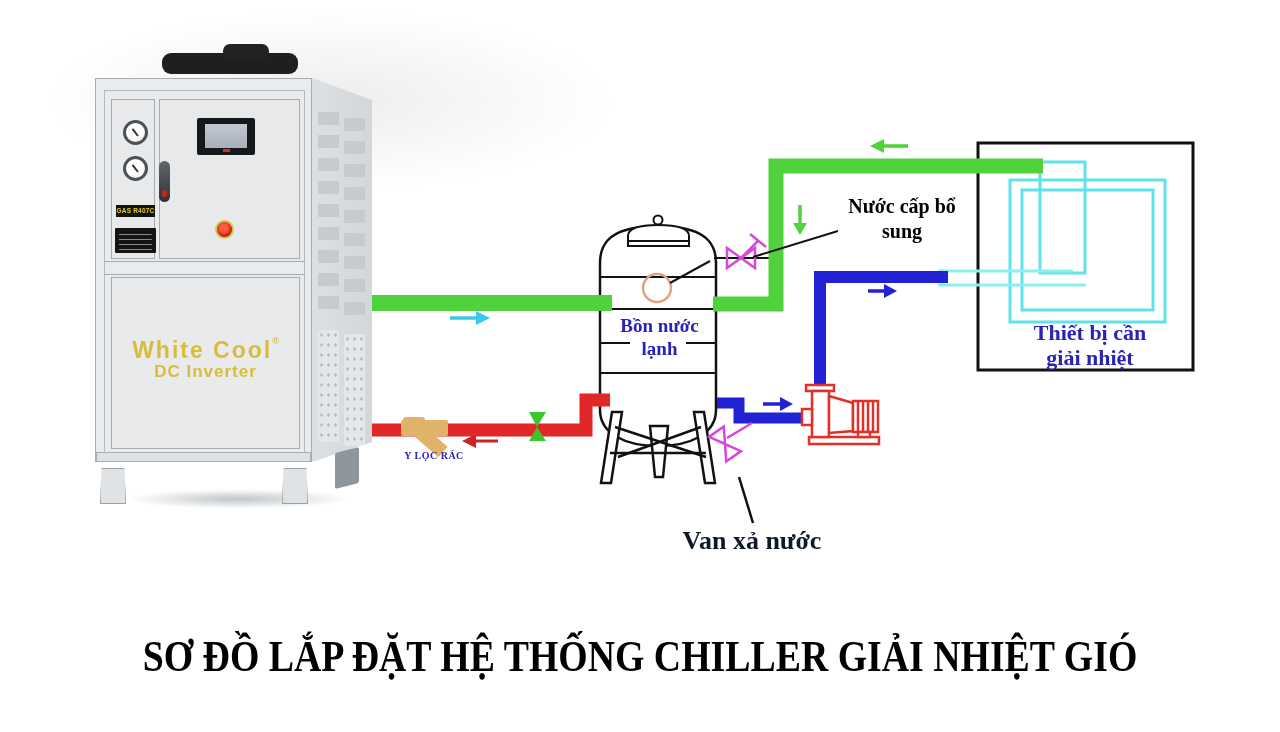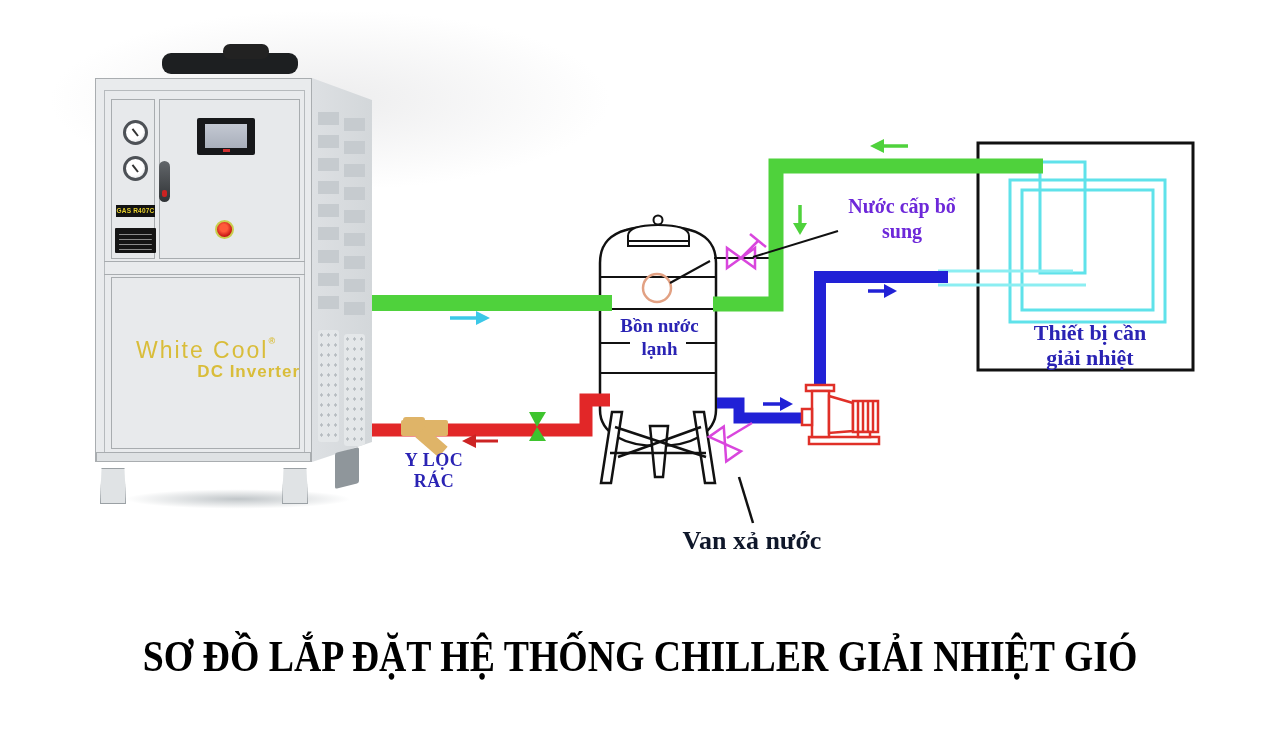--- a/index.html
+++ b/index.html
@@ -45,36 +45,36 @@
     font-size:6.5px;font-weight:bold;text-align:center;line-height:12px;letter-spacing:.2px;}
   .name-plate{position:absolute;left:19px;top:149px;width:41px;height:25px;background:#141414;
     background-image:repeating-linear-gradient(180deg,rgba(255,255,255,.5) 0 1px,rgba(0,0,0,0) 1px 5px);
     background-size:80% 70%;background-position:center 6px;background-repeat:no-repeat;border-radius:1px;}
   .display{position:absolute;left:101px;top:39px;width:58px;height:37px;background:#17181a;border-radius:2px;}
   .display-screen{position:absolute;left:8px;top:6px;width:42px;height:24px;background:linear-gradient(180deg,#c3c8d2,#a9afbb);}
   .display-dot{position:absolute;left:26px;top:31px;width:7px;height:3px;background:#d03030;}
   .estop{position:absolute;left:119px;top:141px;width:19px;height:19px;border-radius:50%;
     background:radial-gradient(circle at 45% 40%,#ff5a3a 30%,#c41414 70%,#8d0f0f);border:2px solid #c9cd4d;}
   .brand-block{position:absolute;left:15px;top:257px;width:189px;text-align:center;color:var(--brand-gold);}
-  .brand-main{font-size:23px;font-weight:normal;letter-spacing:2px;}
+  .brand-main{font-size:23px;font-weight:bold;letter-spacing:2px;}
   .brand-sup{font-size:9px;vertical-align:14px;font-weight:bold;}
-  .brand-model{font-size:17px;font-weight:bold;letter-spacing:1px;margin-top:-2px;text-align:right;}
+  .brand-model{font-size:17px;font-weight:bold;letter-spacing:1px;margin-top:-2px;}
   .base-trim{position:absolute;left:2px;top:420px;width:217px;height:10px;background:#dfe2e4;border:1px solid #a9adb0;}
   .leg{position:absolute;width:26px;height:36px;background:#e0e3e5;border:1px solid #9aa0a4;
     clip-path:polygon(6% 0,94% 0,100% 100%,0 100%);}
   .leg-side{position:absolute;left:242px;top:410px;width:24px;height:36px;background:#8f969b;transform:skewY(-14deg);border-radius:2px;}
 
   
   .dlabel{position:absolute;z-index:3;font-family:"Liberation Serif","DejaVu Serif",serif;
     font-weight:bold;text-align:center;white-space:pre-line;}
   .lbl-tank{left:602px;top:314px;width:115px;font-size:19px;line-height:23px;color:var(--label-blue);}
   .lbl-equip{left:1000px;top:320px;width:180px;font-size:22px;line-height:25px;color:var(--label-blue);}
-  .lbl-makeup{left:828px;top:194px;width:148px;font-size:20px;line-height:25px;color:#6d28d9;}
+  .lbl-makeup{left:828px;top:194px;width:148px;font-size:20px;line-height:25px;color:#000000;}
   .lbl-drain{left:662px;top:526px;width:180px;font-size:26px;color:#0f172a;}
-  .lbl-strainer{left:386px;top:450px;width:96px;font-size:18px;letter-spacing:.5px;color:var(--label-blue);}
+  .lbl-strainer{left:386px;top:450px;width:96px;font-size:10px;letter-spacing:.5px;color:var(--label-blue);}
   .title{position:absolute;left:0;top:630px;width:1280px;text-align:center;z-index:3;}
   .title span{display:inline-block;font-family:"Liberation Serif","DejaVu Serif",serif;font-weight:bold;
     font-size:45px;color:#000;white-space:nowrap;transform:scaleX(.84);transform-origin:center;}
 </style>
 </head>
 <body>
 
 <div class="scene">
 
   <div class="bg-blob"></div>

